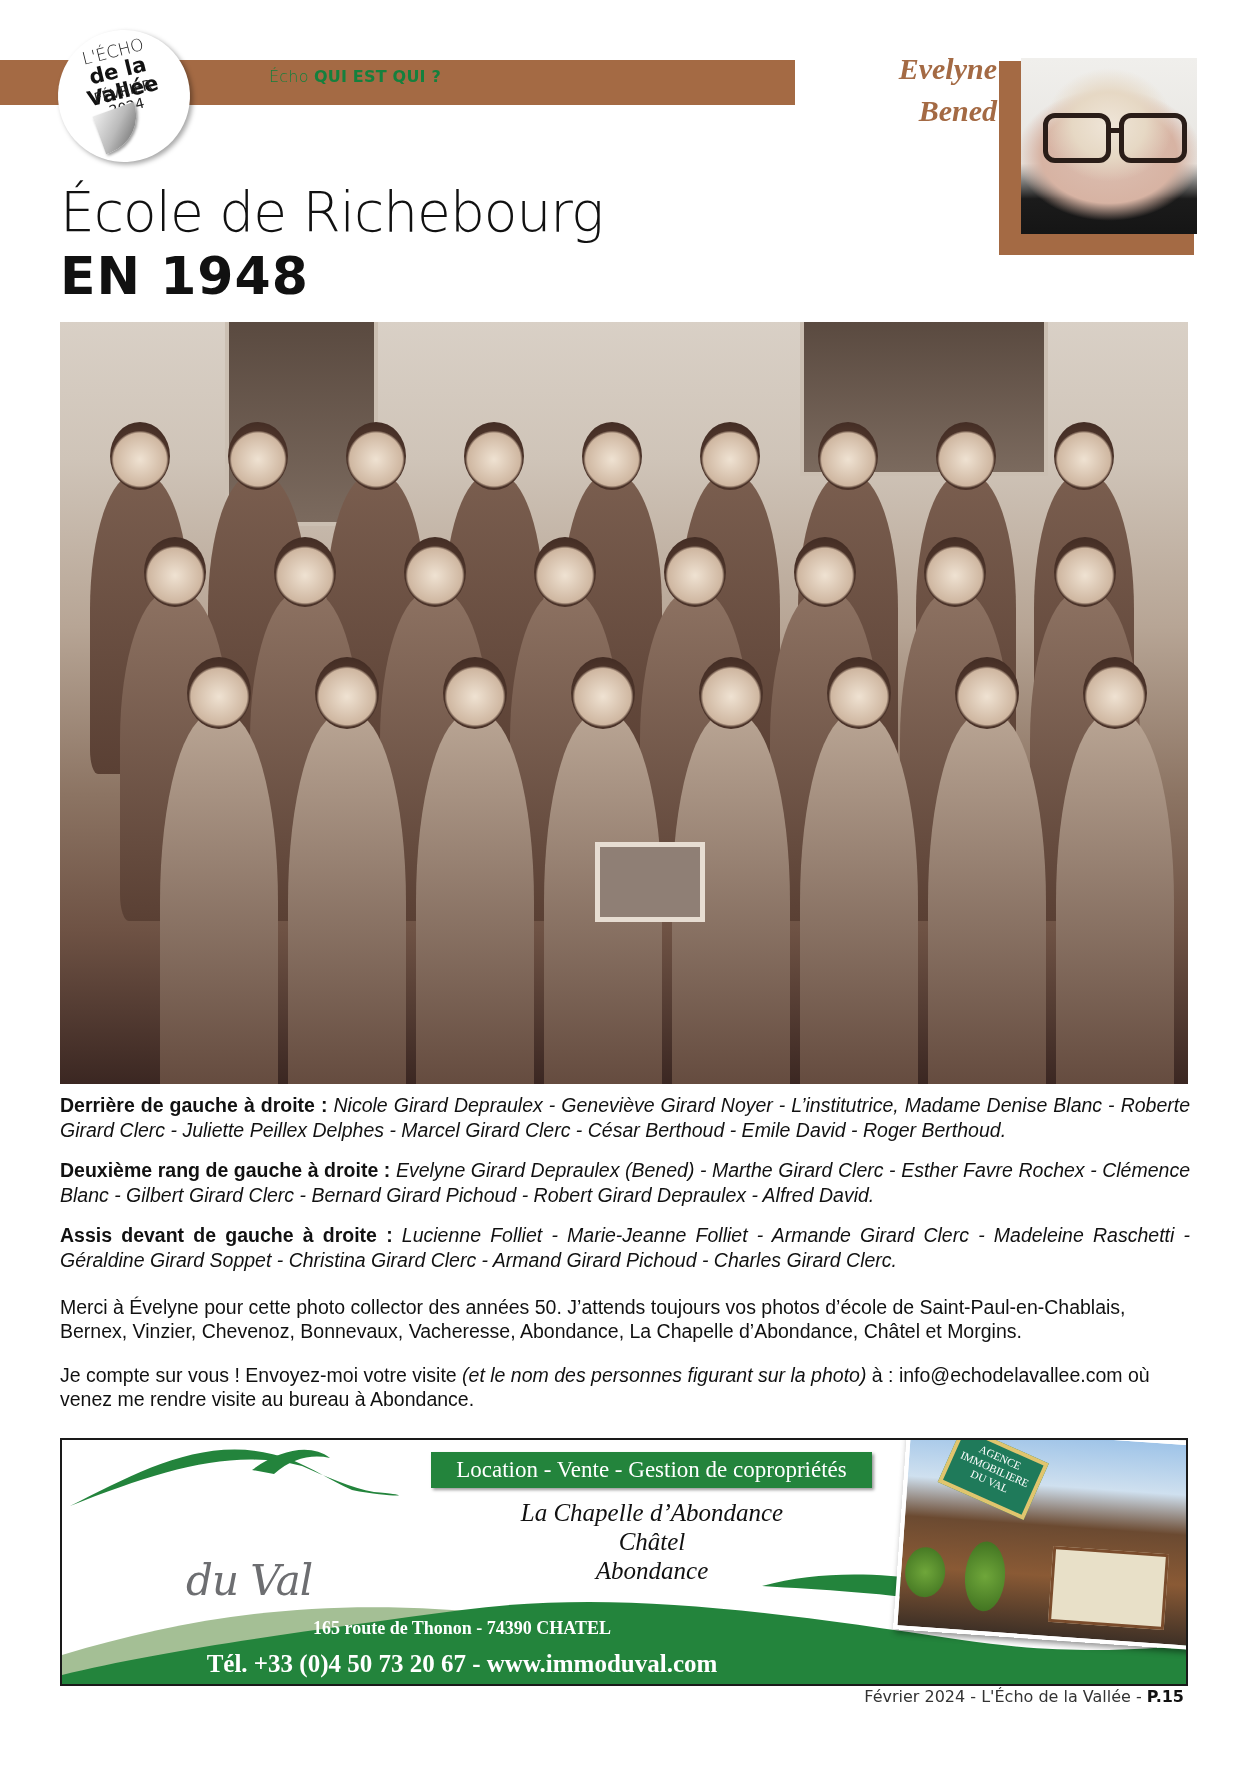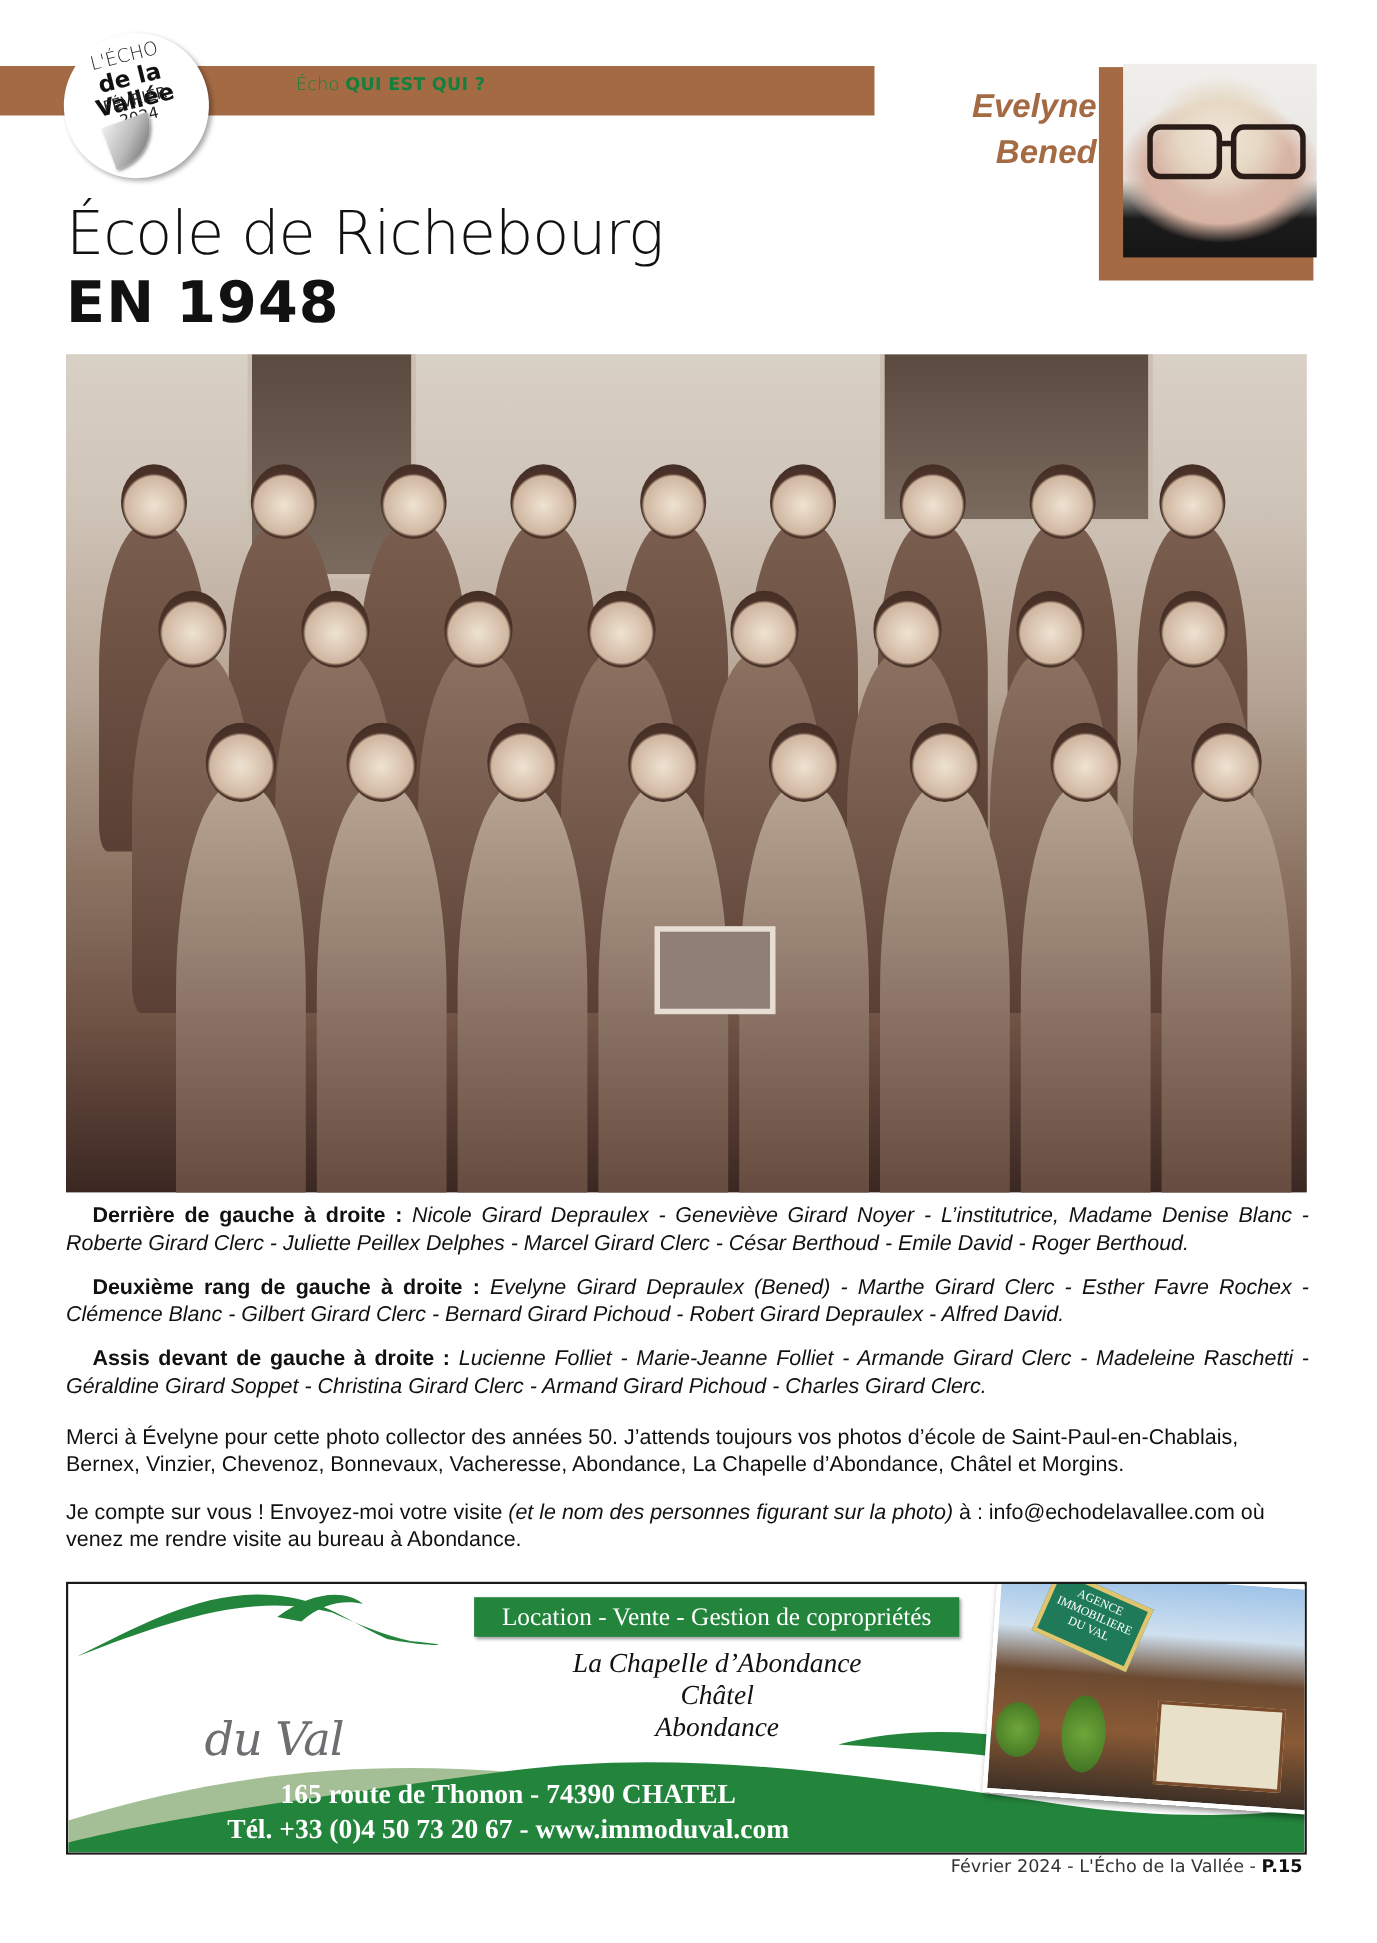--- a/index.html
+++ b/index.html
@@ -14,21 +14,21 @@
   
   .sticker { position:absolute; left:58px; top:30px; width:132px; height:132px; border-radius:50%; background:#fff;
     box-shadow: 2px 3px 5px rgba(0,0,0,0.35); transform:rotate(-14deg); text-align:center; overflow:hidden; }
   .sticker .l1 { position:absolute; left:0; right:0; top:12px; font-size:17px; font-weight:300; color:#222; line-height:1; }
   .sticker .l2 { position:absolute; left:0; right:0; top:30px; font-size:21px; font-weight:bold; color:#111; line-height:1; }
   .sticker .l3 { position:absolute; left:0; right:0; top:54px; font-size:14px; color:#222; line-height:1; }
   .sticker .l4 { position:absolute; left:0; right:0; top:70px; font-size:14px; color:#222; line-height:1; }
   .curl { position:absolute; left:98px; top:108px; width:44px; height:40px; background:linear-gradient(135deg,#eee 0%,#bbb 45%,#555 100%); transform:rotate(-20deg); border-radius:0 0 40px 0; box-shadow:1px 2px 3px rgba(0,0,0,0.4); }
 
   
-  .author-name { position:absolute; right:255px; top:48px; width:200px; text-align:right; font-family:Liberation Sans, sans-serif; font-style:italic; font-weight:bold; color:#a46a44; font-size:30px; line-height:42px;margin-top:28px; }
+  .author-name { position:absolute; right:255px; top:48px; width:200px; text-align:right; font-family:Liberation Serif, serif; font-style:italic; font-weight:bold; color:#a46a44; font-size:30px; line-height:42px; }
   .author-frame { position:absolute; left:999px; top:61px; width:195px; height:194px; background:#a46a44; }
   .author-photo { position:absolute; left:1021px; top:58px; width:176px; height:176px; overflow:hidden;
     background: radial-gradient(ellipse 52% 46% at 50% 38%, #efe5d8 0%, #e6d8c4 40%, transparent 70%),
                 radial-gradient(ellipse 70% 50% at 50% 55%, #dcbfb2 0%, #d7b3a3 55%, transparent 75%),
                 linear-gradient(180deg, #f0efec 0%, #e7e5e1 60%, #1b1b1b 80%, #151515 100%); }
   .glasses { position:absolute; top:55px; width:58px; height:40px; border:5px solid #2a1d18; border-radius:12px; }
   .glasses.left { left:22px; } .glasses.right { left:98px; }
   .bridge { position:absolute; left:86px; top:70px; width:14px; height:5px; background:#2a1d18; }
 
   
@@ -39,34 +39,34 @@
   .photo { position:absolute; left:60px; top:322px; width:1128px; height:762px; overflow:hidden;
     background: linear-gradient(180deg, #d9d0c6 0%, #cfc4b8 18%, #b7a595 40%, #8c7463 62%, #6e5244 80%, #3b2722 100%); }
   .window { position:absolute; background:linear-gradient(180deg,#5a4a40,#7b6a5e); border:4px solid #cbbfb2; }
   .person { position:absolute; border-radius:45% 45% 8% 8%; }
   .head { position:absolute; border-radius:50%; background:radial-gradient(circle at 50% 55%, #efe2d2 0%, #cfb7a1 55%, #4b3329 60%, #3a261f 100%); }
   .slate { position:absolute; left:535px; top:520px; width:100px; height:70px; background:#8f7f75; border:5px solid #e7ddd2; }
 
   
   .captions { position:absolute; left:60px; top:1093px; width:1130px; font-family:"Liberation Sans", sans-serif; font-size:19.5px; line-height:25px; color:#111; }
   .captions p { margin:0 0 15px 0; text-align:justify; }
-  .captions .lead { font-weight:bold;margin-left:24px; }
+  .captions .lead { font-weight:bold; }
   .captions .names { font-style:italic; font-weight:normal; }
   .merci { position:absolute; left:60px; top:1295px; width:1130px; font-family:"Liberation Sans", sans-serif; font-size:19.5px; line-height:24px; color:#111; }
   .merci p { margin:0 0 20px 0; }
   .merci em { font-style:italic; }
 
   
   .ad { position:absolute; left:60px; top:1438px; width:1124px; height:244px; border:2px solid #1a1a1a; background:#fff; overflow:hidden; }
   .ad svg.bg { position:absolute; left:0; top:0; }
   .ad-brand1 { position:absolute; left:38px; top:58px; font-family:"DejaVu Serif", serif; font-style:italic; font-size:52px; color:#6d6e71; letter-spacing:-1px; }
   .ad-brand2 { position:absolute; left:124px; top:116px; font-family:"DejaVu Serif", serif; font-style:italic; font-size:42px; color:#6d6e71; letter-spacing:-1px; }
   .ad-services { position:absolute; left:369px; top:12px; width:441px; height:36px; background:#23843c; color:#fff; font-family:"Liberation Serif", serif; font-size:23px; line-height:36px; text-align:center; box-shadow:2px 2px 3px rgba(0,0,0,0.4); }
   .ad-towns { position:absolute; left:420px; top:58px; width:340px; text-align:center; font-family:"Liberation Serif", serif; font-style:italic; font-size:25px; line-height:29px; color:#111; }
-  .ad-address { position:absolute; left:0; top:178px; width:800px; text-align:center; font-family:"Liberation Serif", serif; font-weight:bold; font-size:25px; color:#fff; }
+  .ad-address { position:absolute; left:0; top:178px; width:800px; text-align:center; font-family:"Liberation Serif", serif; font-weight:bold; font-size:18px; color:#fff; }
   .ad-contact { position:absolute; left:0; top:210px; width:800px; text-align:center; font-family:"Liberation Serif", serif; font-weight:bold; font-size:25px; color:#fff; }
   .ad-photo { position:absolute; left:838px; top:-8px; width:298px; height:200px; transform:rotate(4deg); background:linear-gradient(180deg,#9fc4e8 0%, #cfe0ef 25%, #6b4a31 45%, #8a5a35 70%, #3e3026 100%); border:4px solid #fff; box-shadow:2px 3px 6px rgba(0,0,0,0.45); overflow:hidden; }
   .agency-sign { position:absolute; left:38px; top:10px; width:94px; height:62px; background:#1f7a5a; border:4px solid #e0c56e; transform:rotate(20deg); color:#fff; font-family:"Liberation Serif", serif; font-size:11px; line-height:13px; text-align:center; padding-top:4px; box-sizing:border-box; }
   .shop-window { position:absolute; left:150px; top:110px; width:110px; height:70px; background:#e8e0c8; border:3px solid #7a4c2c; }
   .bush { position:absolute; border-radius:50%; background:radial-gradient(circle,#6fa63a,#3b6d1e); }
 
   .footer { position:absolute; right:68px; top:1687px; font-family:"DejaVu Sans", sans-serif; font-size:16px; color:#333; }
   .footer b { color:#111; }
 </style>
 </head>

